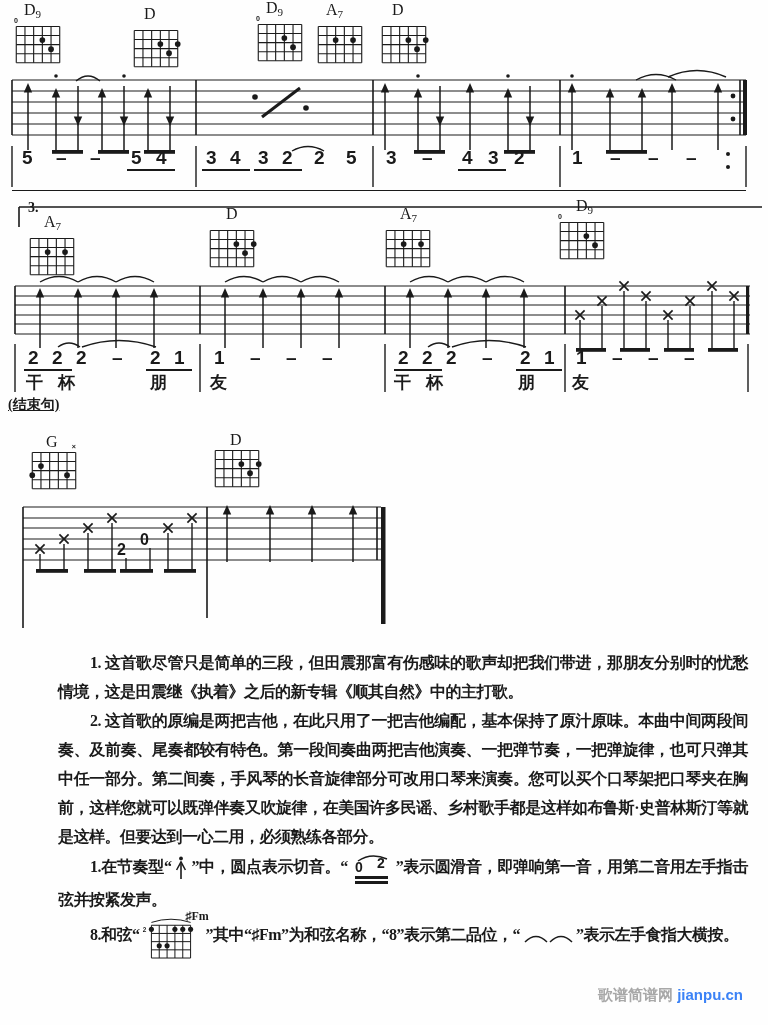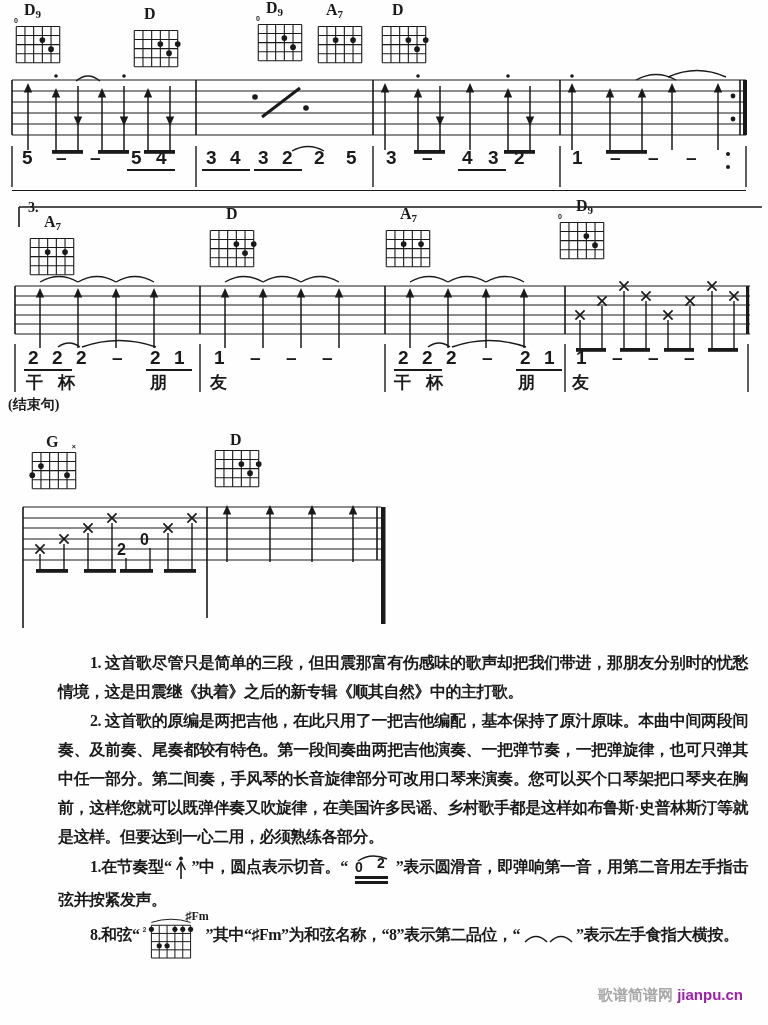--- a/index.html
+++ b/index.html
@@ -2,29 +2,29 @@
 <html><head>
 <meta charset="utf-8">
 <style>
   html,body{margin:0;padding:0;background:#e8e8e8;}
   .page{position:relative;width:768px;height:1025px;background:#fefefe;overflow:hidden;
         font-family:"Liberation Sans",sans-serif;color:#1a1a1a;}
   .system{position:absolute;left:0;width:768px;}
   svg.notation{position:absolute;left:0;top:0;}
   svg text{font-family:"Liberation Sans",sans-serif;font-weight:bold;fill:#1a1a1a;}
   .chord{position:absolute;}
-  .chord-label{position:absolute;font-family:"Liberation Serif",serif;font-weight:bold;
+  .chord-label{position:absolute;font-family:"Liberation Serif",serif;font-weight:normal;
                font-size:16px;line-height:1;text-align:center;}
   .chord-label .sub{font-size:11px;vertical-align:-3px;}
   .num{position:absolute;font-weight:bold;font-size:19px;line-height:1;}
   .uline{position:absolute;height:2px;background:#1a1a1a;}
   .lyr{position:absolute;font-family:"Liberation Serif",serif;font-weight:bold;font-size:17px;line-height:1;}
   .tabnum{position:absolute;font-weight:bold;font-size:16px;line-height:1;}
   .volta-label{position:absolute;font-family:"Liberation Serif",serif;font-weight:bold;font-size:14px;}
-  .ending{position:absolute;font-family:"Liberation Serif",serif;font-size:14px;font-weight:bold;}
+  .ending{position:absolute;font-family:"Liberation Serif",serif;font-size:14px;font-weight:bold;text-decoration:underline;}
   .tips{position:absolute;top:648px;left:58px;width:690px;
         font-family:"Liberation Serif",serif;font-weight:bold;}
   .tips-heading{font-size:18px;line-height:29px;}
   .tip{margin:0;font-size:16px;letter-spacing:-0.5px;line-height:29px;text-indent:2em;text-align:justify;}
   .inline-glyph{vertical-align:middle;margin:0 2px;}
   .fm-wrap{display:inline-block;position:relative;width:66px;height:26px;vertical-align:baseline;}
   .fm-label{position:absolute;left:14px;top:-12px;font-size:12px;font-weight:bold;
             font-family:"Liberation Serif",serif;letter-spacing:0;}
   .fm-wrap svg{position:absolute;left:2px;top:2px;}
   .wm{position:absolute;left:598px;top:986px;font-size:15px;font-weight:bold;white-space:nowrap;}
@@ -537,15 +537,15 @@
             <path d="M0,-4 Q27.5,-13 55,-4" fill="none" stroke="#1a1a1a" stroke-width="1.4"></path>
             <text x="-12" y="9" font-size="9">2</text>
           </svg></span><span>”其中“♯Fm”为和弦名称，“8”表示第二品位，“</span><svg class="inline-glyph" width="52" height="15" viewBox="0 0 52 15">
           <path d="M3,13 Q14,2 25,13" fill="none" stroke="#1a1a1a" stroke-width="1.5"></path>
           <path d="M28,13 Q39,2 50,13" fill="none" stroke="#1a1a1a" stroke-width="1.5"></path>
         </svg><span>”表示左手食指大横按。</span></p>
   </div>
 
   <div class="wm">
     <span style="color: rgb(168, 168, 168);">歌谱简谱网</span>
-    <span style="color: #a21caf;">jianpu.cn</span>
+    <span style="color: #3b82f6;">jianpu.cn</span>
   </div>
 </div>
 
 </body></html>

